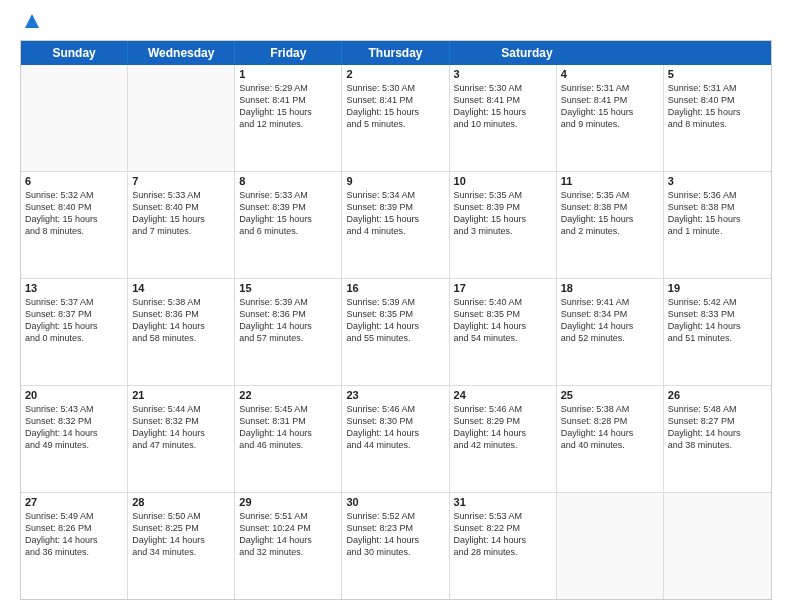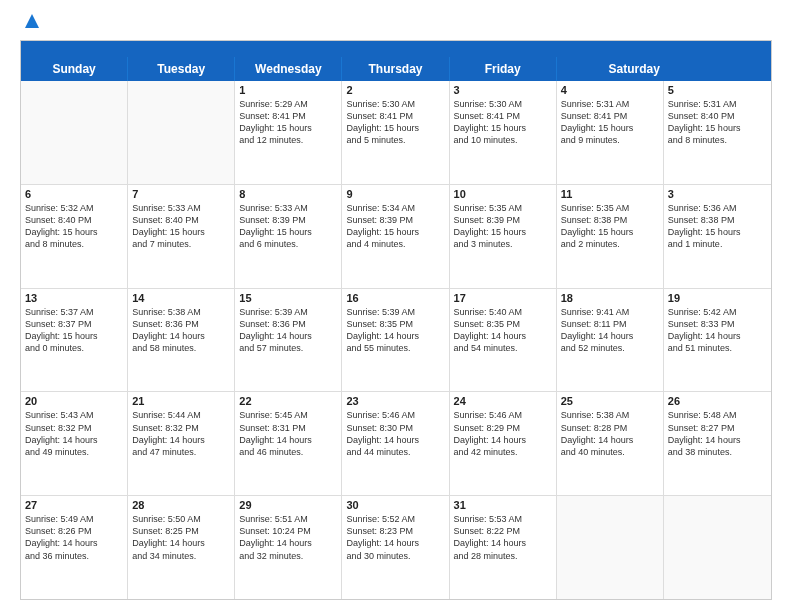--- a/index.html
+++ b/index.html
@@ -59,21 +59,20 @@
       grid-template-columns: repeat(7, 1fr);
       background: #1565c0;
     }
     .cal-header-cell {
       color: #fff;
       font-size: 12px;
       font-weight: bold;
       padding: 5px 4px;
       text-align: center;
       border-right: 1px solid #1976d2;
-      margin-top: 16px;
     }
     .cal-header-cell:last-child { border-right: none; text-align: right; }
     .cal-body {
       flex: 1;
       display: flex;
       flex-direction: column;
     }
     .cal-row {
       display: grid;
       grid-template-columns: repeat(7, 1fr);
@@ -120,24 +119,23 @@
     </div>
     <div class="title-block">
       <div class="month-title"></div>
       <div class="location-title"></div>
     </div>
   </div>
 
   <div class="calendar">
     <div class="cal-header">
     <div class="cal-header-cell">Sunday</div>
-        <div class="cal-header-cell">Tuesday</div>
         <div class="cal-header-cell">Wednesday</div>
+        <div class="cal-header-cell">Friday</div>
         <div class="cal-header-cell">Thursday</div>
-        <div class="cal-header-cell">Friday</div>
         <div class="cal-header-cell">Saturday</div>
       </div>
     <div class="cal-body">
     <div class="cal-row">
           <div class="cal-cell empty"></div>
           <div class="cal-cell empty"></div>
           <div class="cal-cell">
             <div class="day-num">1</div>
             <div class="cell-line">Sunrise: 5:29 AM</div>
             <div class="cell-line">Sunset: 8:41 PM</div>
@@ -256,21 +254,21 @@
           <div class="cal-cell">
             <div class="day-num">17</div>
             <div class="cell-line">Sunrise: 5:40 AM</div>
             <div class="cell-line">Sunset: 8:35 PM</div>
             <div class="cell-line">Daylight: 14 hours</div>
             <div class="cell-line">and 54 minutes.</div>
           </div>
           <div class="cal-cell">
             <div class="day-num">18</div>
             <div class="cell-line">Sunrise: 9:41 AM</div>
-            <div class="cell-line">Sunset: 8:11 PM</div>
+            <div class="cell-line">Sunset: 8:34 PM</div>
             <div class="cell-line">Daylight: 14 hours</div>
             <div class="cell-line">and 52 minutes.</div>
           </div>
           <div class="cal-cell">
             <div class="day-num">19</div>
             <div class="cell-line">Sunrise: 5:42 AM</div>
             <div class="cell-line">Sunset: 8:33 PM</div>
             <div class="cell-line">Daylight: 14 hours</div>
             <div class="cell-line">and 51 minutes.</div>
           </div>

